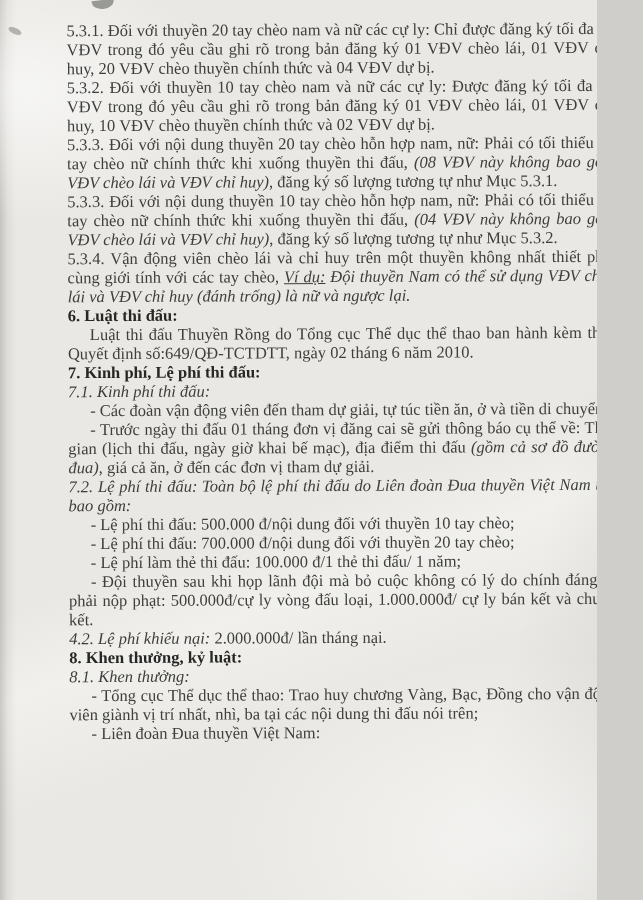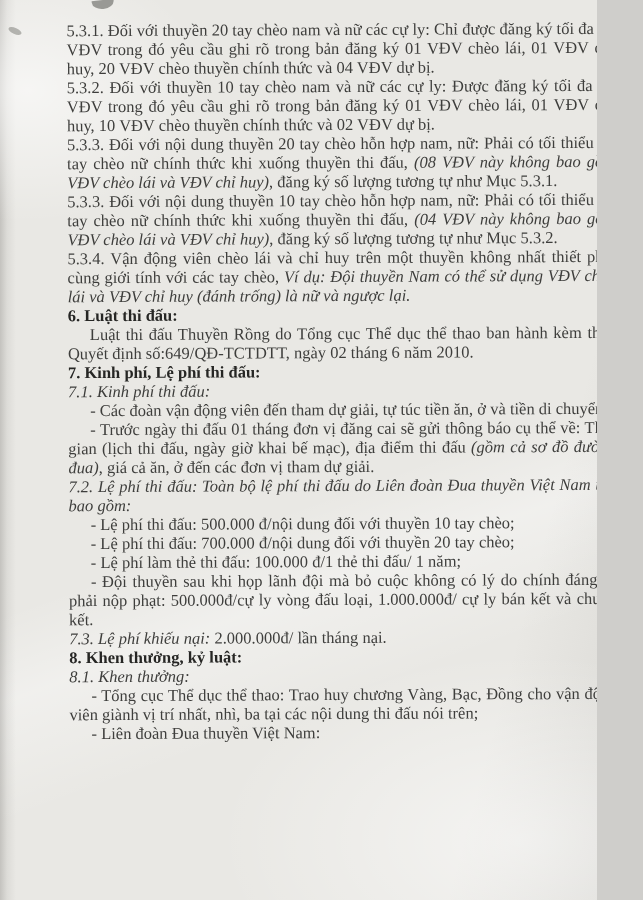--- a/index.html
+++ b/index.html
@@ -27,21 +27,21 @@
   .mb16{margin-bottom:16px;}
   .mb10{margin-bottom:10px;}
   .mt6{margin-top:6px;}
   .mt12{margin-top:12px;}
   .mt18{margin-top:18px;}
   .mt19{margin-top:19px;}
   .heading{font-weight:bold;color:#262624;}
   .sub{font-style:italic;}
   .ind{text-indent:22px;}
   .it{font-style:italic;}
-  .itu{font-style:italic;}
+  .itu{font-style:italic;text-decoration:underline;}
   .smudge-top{
     position:absolute;left:92px;top:0px;width:22px;height:9px;
     background:#7e7d79;border-radius:0 0 60% 60%/0 0 100% 100%;
     transform:rotate(-6deg);opacity:.75;
   }
   .smudge-left{
     position:absolute;left:8px;top:28px;width:14px;height:6px;
     background:#8b8a86;border-radius:50%;transform:rotate(24deg);opacity:.6;
   }
   
@@ -89,21 +89,21 @@
     <p class="sub">7.1. Kinh phí thi đấu:</p>
     <p class="ind">- Các đoàn vận động viên đến tham dự giải, tự túc tiền ăn, ở và tiền di chuyển.</p>
     <p class="ind"><span>- Trước ngày thi đấu 01 tháng đơn vị đăng cai sẽ gửi thông báo cụ thể về: Thời gian (lịch thi đấu, ngày giờ khai bế mạc), địa điểm thi đấu </span><span class="it">(gồm cả sơ đồ đường đua)</span><span>, giá cả ăn, ở đến các đơn vị tham dự giải.</span></p>
 
     <p class="sub mt12">7.2.  Lệ phí thi đấu: Toàn bộ lệ phí thi đấu do Liên đoàn Đua thuyền Việt Nam thu bao gồm:</p>
     <p class="ind">- Lệ phí thi đấu: 500.000 đ/nội dung đối với thuyền 10 tay chèo;</p>
     <p class="ind">- Lệ phí thi đấu: 700.000 đ/nội dung đối với thuyền 20 tay chèo;</p>
     <p class="ind">- Lệ phí làm thẻ thi đấu: 100.000 đ/1 thẻ thi đấu/ 1 năm;</p>
     <p class="ind">- Đội thuyền sau khi họp lãnh đội mà bỏ cuộc không có lý do chính đáng sẽ phải nộp phạt: 500.000đ/cự ly vòng đấu loại, 1.000.000đ/ cự ly bán kết và chung kết.</p>
 
-    <p class="mt18"><span class="sub">7.3. Lệ phí khiếu nại:</span><span> 2.000.000đ/ lần tháng nại.</span></p>
+    <p class="mt18"><span class="sub">4.2. Lệ phí khiếu nại:</span><span> 2.000.000đ/ lần tháng nại.</span></p>
 
     <p class="heading mt19">8. Khen thưởng, kỷ luật:</p>
     <p class="sub">8.1. Khen thưởng:</p>
     <p class="ind">- Tổng cục Thể dục thể thao: Trao huy chương Vàng, Bạc, Đồng cho vận động viên giành vị trí nhất, nhì, ba tại các nội dung thi đấu nói trên;</p>
     <p class="ind">- Liên đoàn Đua thuyền Việt Nam:</p>
 
   </div>
 
   <div class="stamp-ring"></div>
   <span class="stamp-letter stamp-l1">N</span>

